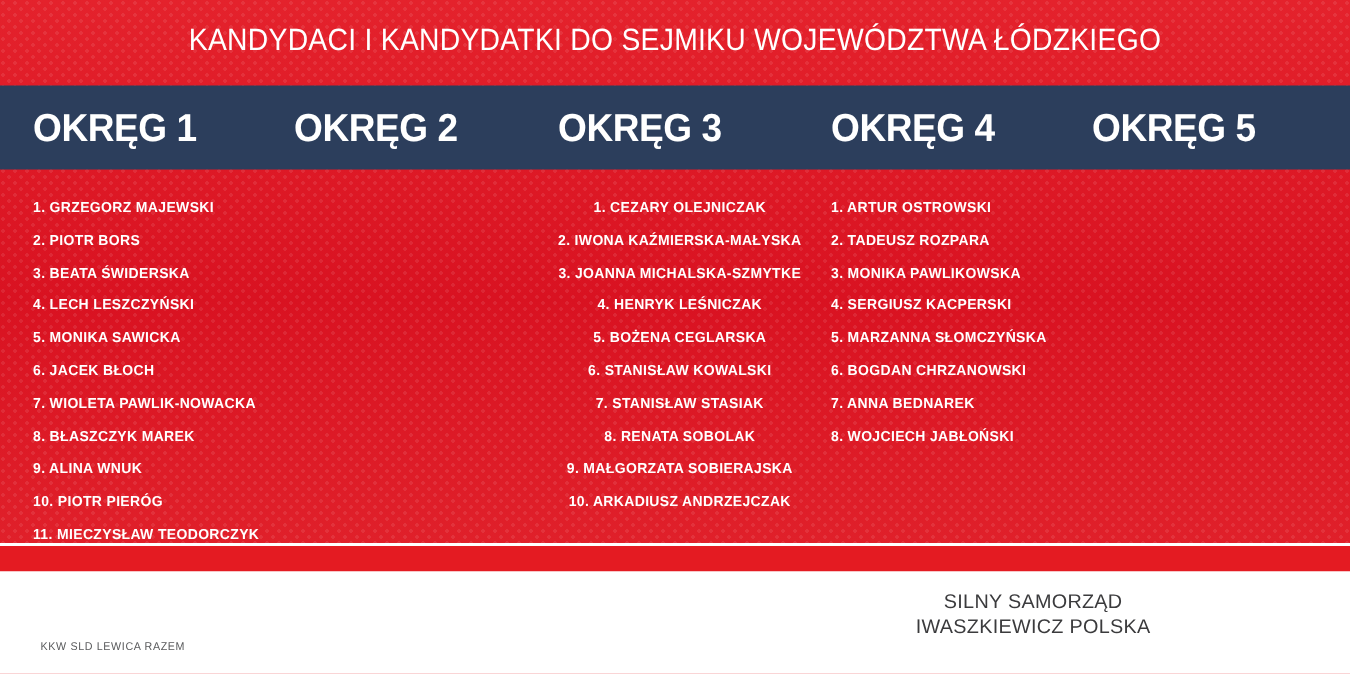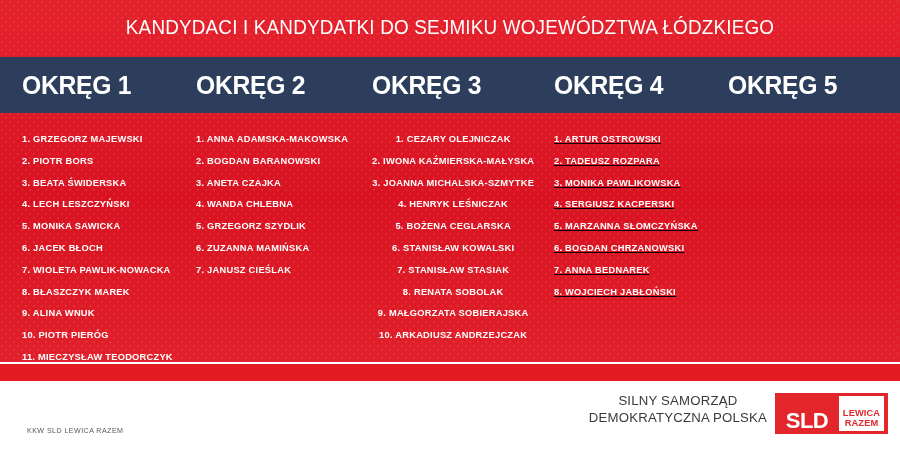--- a/index.html
+++ b/index.html
@@ -97,21 +97,21 @@
     white-space: nowrap;
     margin-bottom: 11.8px;
     transform: scaleX(0.97);
     transform-origin: left center;
   }
 
   
   .col-1 { left: 22px;  }
   .col-2 { left: 196px; }
   .col-3 { left: 372px; text-align: center; }
-  .col-4 { left: 554px; text-decoration: underline; }
+  .col-4 { left: 554px; }
   .col-5 { left: 728px; }
 
   .head-1 { left: 0px;   }
   .head-2 { left: 174px; }
   .head-3 { left: 350px; }
   .head-4 { left: 532px; }
   .head-5 { left: 706px; }
 
   
   .gap-white {
@@ -234,29 +234,20 @@
       <div class="cand">4. LECH LESZCZYŃSKI</div>
       <div class="cand">5. MONIKA SAWICKA</div>
       <div class="cand">6. JACEK BŁOCH</div>
       <div class="cand">7. WIOLETA PAWLIK-NOWACKA</div>
       <div class="cand">8. BŁASZCZYK MAREK</div>
       <div class="cand">9. ALINA WNUK</div>
       <div class="cand">10. PIOTR PIERÓG</div>
       <div class="cand">11. MIECZYSŁAW  TEODORCZYK</div>
     </div>
 
-    <div class="col col-2">
-      <div class="cand">1. ANNA ADAMSKA-MAKOWSKA</div>
-      <div class="cand">2. BOGDAN BARANOWSKI</div>
-      <div class="cand">3. ANETA CZAJKA</div>
-      <div class="cand">4. WANDA CHLEBNA</div>
-      <div class="cand">5. GRZEGORZ SZYDLIK</div>
-      <div class="cand">6. ZUZANNA MAMIŃSKA</div>
-      <div class="cand">7. JANUSZ CIEŚLAK</div>
-    </div>
 
     <div class="col col-3">
       <div class="cand">1. CEZARY OLEJNICZAK</div>
       <div class="cand">2. IWONA KAŹMIERSKA-MAŁYSKA</div>
       <div class="cand">3. JOANNA MICHALSKA-SZMYTKE</div>
       <div class="cand">4. HENRYK LEŚNICZAK</div>
       <div class="cand">5. BOŻENA CEGLARSKA</div>
       <div class="cand">6. STANISŁAW KOWALSKI</div>
       <div class="cand">7. STANISŁAW STASIAK</div>
       <div class="cand">8. RENATA SOBOLAK</div>
@@ -281,26 +272,17 @@
 
 <div class="gap-white"></div>
 <div class="red-rule"></div>
 
 <div class="footer">
 
   <div class="footer-committee">KKW SLD LEWICA RAZEM</div>
 
   <div class="slogan">
     <div>SILNY SAMORZĄD</div>
-    <div>DEMOKRATYCZNA POLSKA</div>
+    <div>IWASZKIEWICZ POLSKA</div>
   </div>
 
-  <div class="logo">
-    <div class="logo-sld">
-      <span>SLD</span>
-    </div>
-    <div class="logo-box">
-      <span>LEWICA</span>
-      <span>RAZEM</span>
-    </div>
-  </div>
 
 </div>
 
 </body></html>

